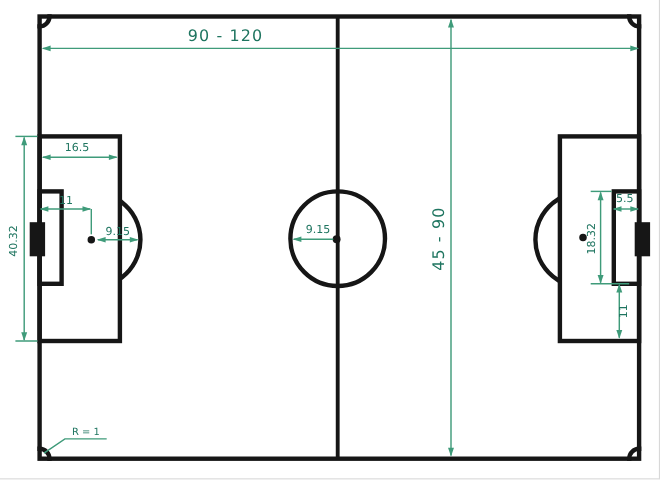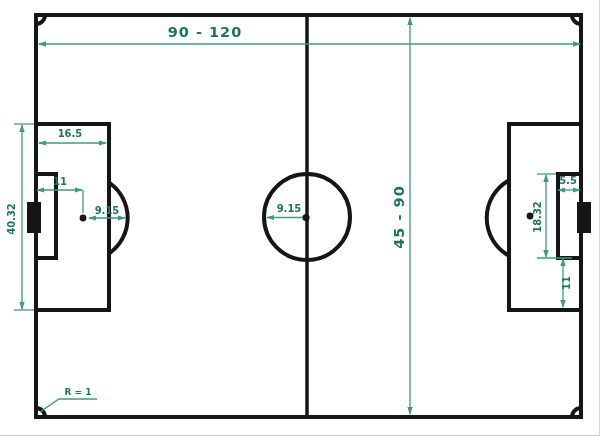--- a/index.html
+++ b/index.html
@@ -9,21 +9,20 @@
     font-family: "DejaVu Sans", sans-serif;
   }
   #stage {
     position: relative;
     width: 600px;
     height: 436px;
     background: var(--bg, #ffffff);
     border-right: 1px solid #d8d8d8;
     border-bottom: 1px solid #c9c9c9;
     box-sizing: border-box;
-    font-weight: bold;
   }
   svg { display: block; }
   .pl {
     stroke: var(--pitch-line, #161616);
     stroke-width: 4;
     fill: none;
     stroke-linecap: square;
   }
   .pl-thin {
     stroke: var(--pitch-line, #161616);

